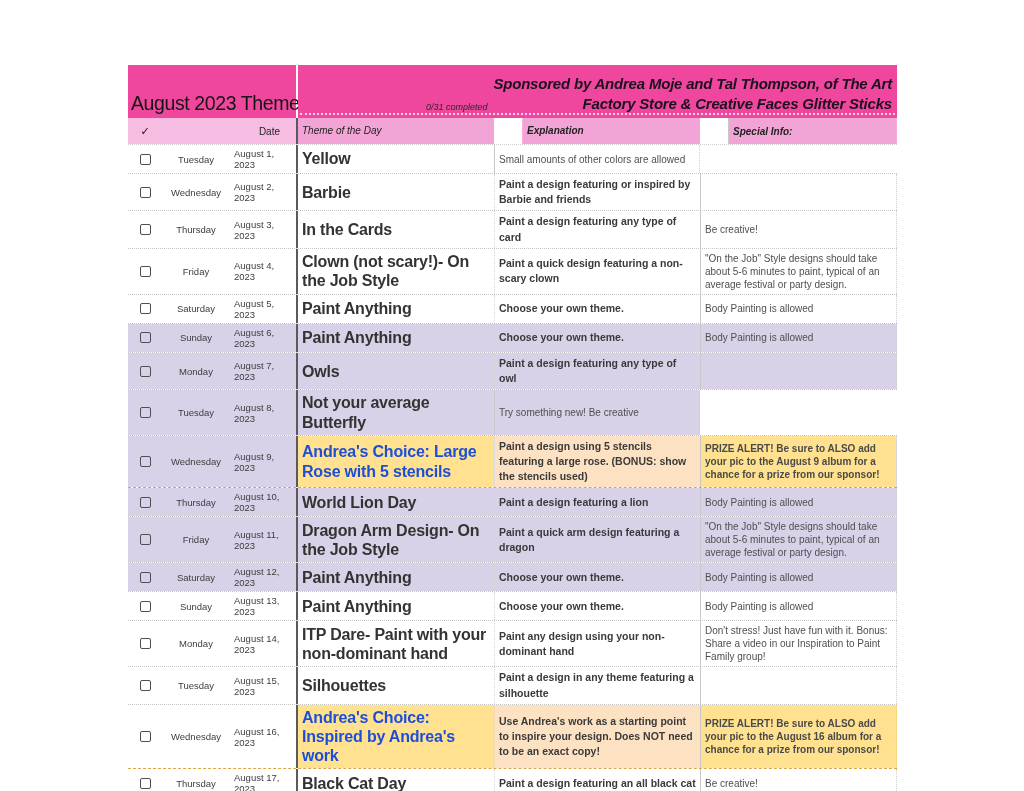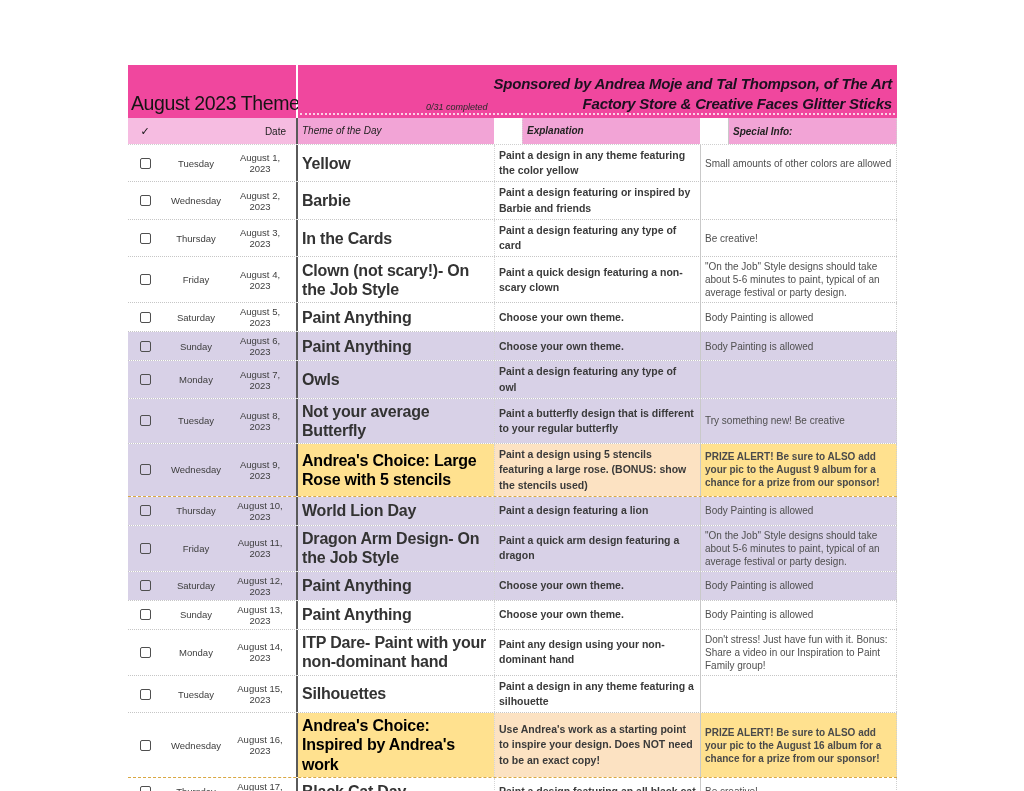--- a/index.html
+++ b/index.html
@@ -30,34 +30,34 @@
   .colheader .cell { font-size: 10px; color: #222; }
   .ch-left { background: #F6BCE1; }
   .ch-right { background: #F2A4D6; font-style: italic; }
   .ch-bold { font-weight: 700; margin-left: 28px; }
 
   
   .cell { display: flex; align-items: center; padding: 3px 4px; min-height: 21px; }
   .cell-check { justify-content: center; }
   .cell-day { justify-content: center; font-size: 9.5px; color: #3d3d3d; }
   .cell-date { justify-content: flex-end; font-size: 9.5px; color: #3d3d3d;
-    padding-right: 10px; text-align: center; }
+    padding-right: 16px; text-align: left; }
   .cell-theme { border-left: 2px solid #5a5a5a; font-size: 16px; font-weight: 700;
     color: #333; line-height: 1.2; letter-spacing: -0.2px; }
   .cell-expl { border-left: 1px dotted #d5d5d5; font-size: 10.5px; font-weight: 600;
     color: #3a3a3a; line-height: 1.45; }
   .cell-special { border-left: 1px solid #c9c9c9; border-right: 1px dotted #cfcfcf;
     font-size: 10px; color: #4f4f4f; line-height: 1.3; }
 
   
   .row { border-bottom: 1px dotted #c6c6c6; background: #ffffff; }
   .row.lavender .cell { background: #D8D1E7; }
   .row.prize .cell-theme, .row.prize .cell-special { background: #FFE18F; }
   .row.prize .cell-expl { background: #FCE2C2; }
-  .row.prize .cell-theme { color: #000000; }
+  .row.prize .cell-theme { color: #1d4ed8; }
   .row.prize .cell-special { font-weight: 700; color: #4a4a4a; }
   .row.prize { border-bottom: 1px dashed #d9a842; }
 
   
   .checkbox { width: 11px; height: 11px; border: 1.6px solid #4f4f4f; border-radius: 2px;
     background: transparent; cursor: pointer; }
   .checkmark { font-size: 11px; color: #111; }
 </style>
 </head>
 <body>
@@ -89,21 +89,20 @@
   </div>
 
   <div id="rows">
   <div class="grid-row row white">
     <div class="cell cell-check">
       <span class="checkbox"></span>
     </div>
     <div class="cell cell-day">Tuesday</div>
     <div class="cell cell-date">August 1, 2023</div>
     <div class="cell cell-theme">Yellow</div>
-    <div class="cell cell-expl">Paint a design in any theme featuring the color yellow</div>
     <div class="cell cell-special">Small amounts of other colors are allowed</div>
   </div>
 
   <div class="grid-row row white">
     <div class="cell cell-check">
       <span class="checkbox"></span>
     </div>
     <div class="cell cell-day">Wednesday</div>
     <div class="cell cell-date">August 2, 2023</div>
     <div class="cell cell-theme">Barbie</div>
@@ -166,21 +165,20 @@
     <div class="cell cell-special"></div>
   </div>
 
   <div class="grid-row row lavender">
     <div class="cell cell-check">
       <span class="checkbox"></span>
     </div>
     <div class="cell cell-day">Tuesday</div>
     <div class="cell cell-date">August 8, 2023</div>
     <div class="cell cell-theme">Not your average Butterfly</div>
-    <div class="cell cell-expl">Paint a butterfly design that is different to your regular butterfly</div>
     <div class="cell cell-special">Try something new! Be creative</div>
   </div>
 
   <div class="grid-row row lavender prize">
     <div class="cell cell-check">
       <span class="checkbox"></span>
     </div>
     <div class="cell cell-day">Wednesday</div>
     <div class="cell cell-date">August 9, 2023</div>
     <div class="cell cell-theme">Andrea's Choice: Large Rose with 5 stencils</div>

